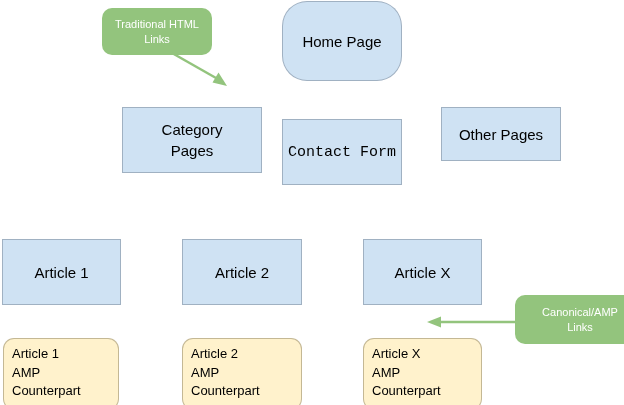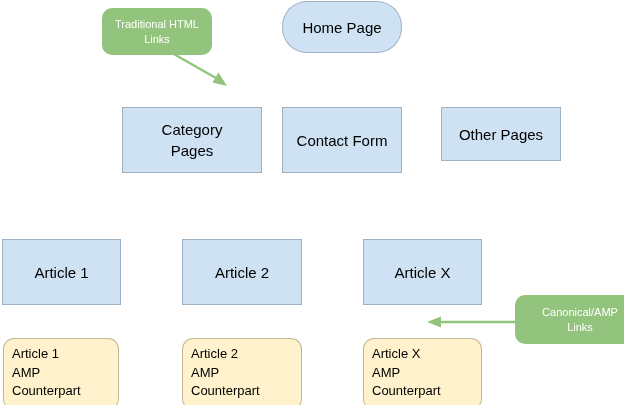--- a/index.html
+++ b/index.html
@@ -47,23 +47,23 @@
     color: #ffffff;
     font-size: 11px;
     line-height: 15px;
     display: flex;
     align-items: center;
     justify-content: center;
     text-align: center;
     white-space: pre-line;
   }
   
-  #node-home     { left: 282px; top: 1px;   width: 120px; height: 52px; border-radius: 25px; }
+  #node-home     { left: 282px; top: 1px;   width: 120px; height: 80px; border-radius: 25px; }
   #node-category { left: 122px; top: 107px; width: 140px; height: 66px; }
-  #node-contact  { left: 282px; top: 107px; width: 120px; height: 66px; }
+  #node-contact  { left: 282px; top: 119px; width: 120px; height: 66px; font-family: Liberation Mono, monospace; }
   #node-other    { left: 441px; top: 107px; width: 120px; height: 54px; }
   #node-article1 { left: 2px;   top: 239px; width: 119px; height: 66px; }
   #node-article2 { left: 182px; top: 239px; width: 120px; height: 66px; }
   #node-articlex { left: 363px; top: 239px; width: 119px; height: 66px; }
   
   #node-amp1 { left: 3px;   top: 338px; width: 116px; height: 72px; }
   #node-amp2 { left: 182px; top: 338px; width: 120px; height: 72px; }
   #node-ampx { left: 363px; top: 338px; width: 119px; height: 72px; }
   
   #callout-traditional { left: 102px; top: 8px;   width: 110px; height: 47px; }

